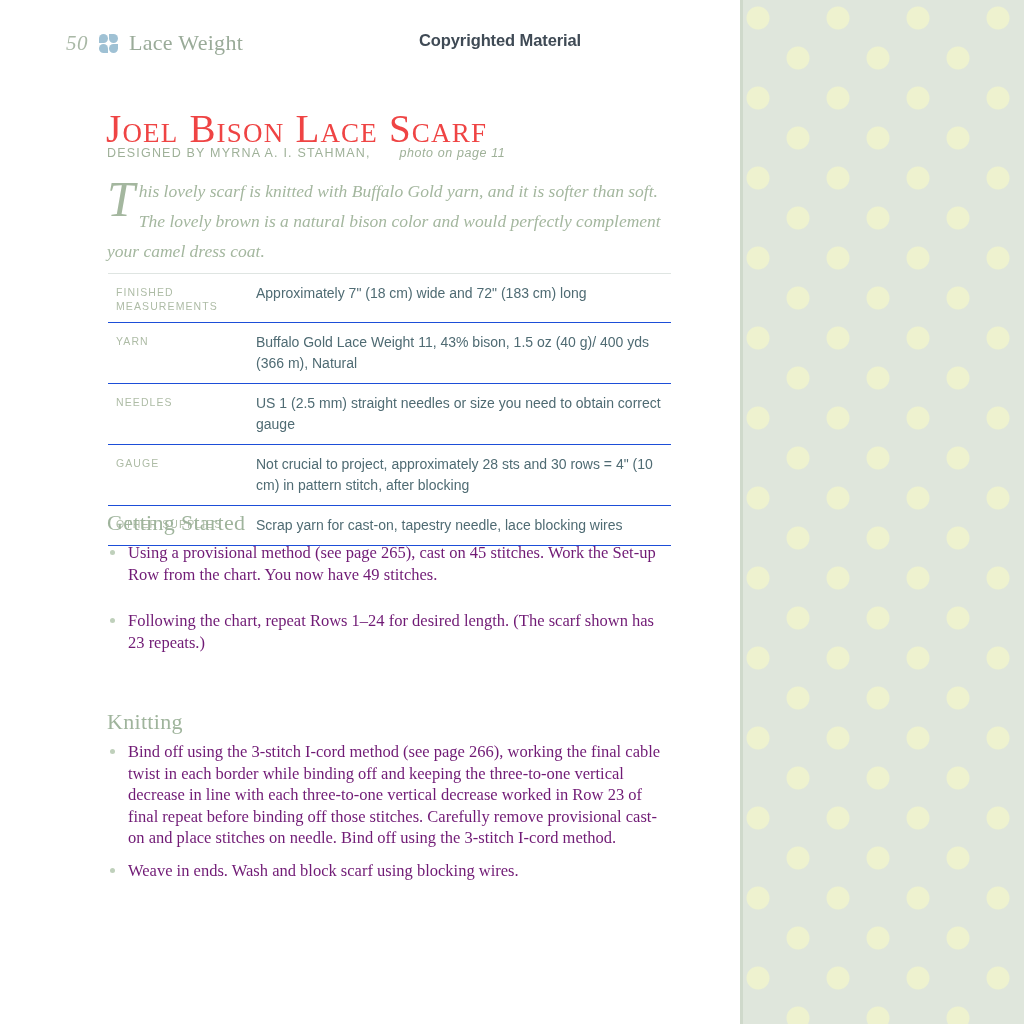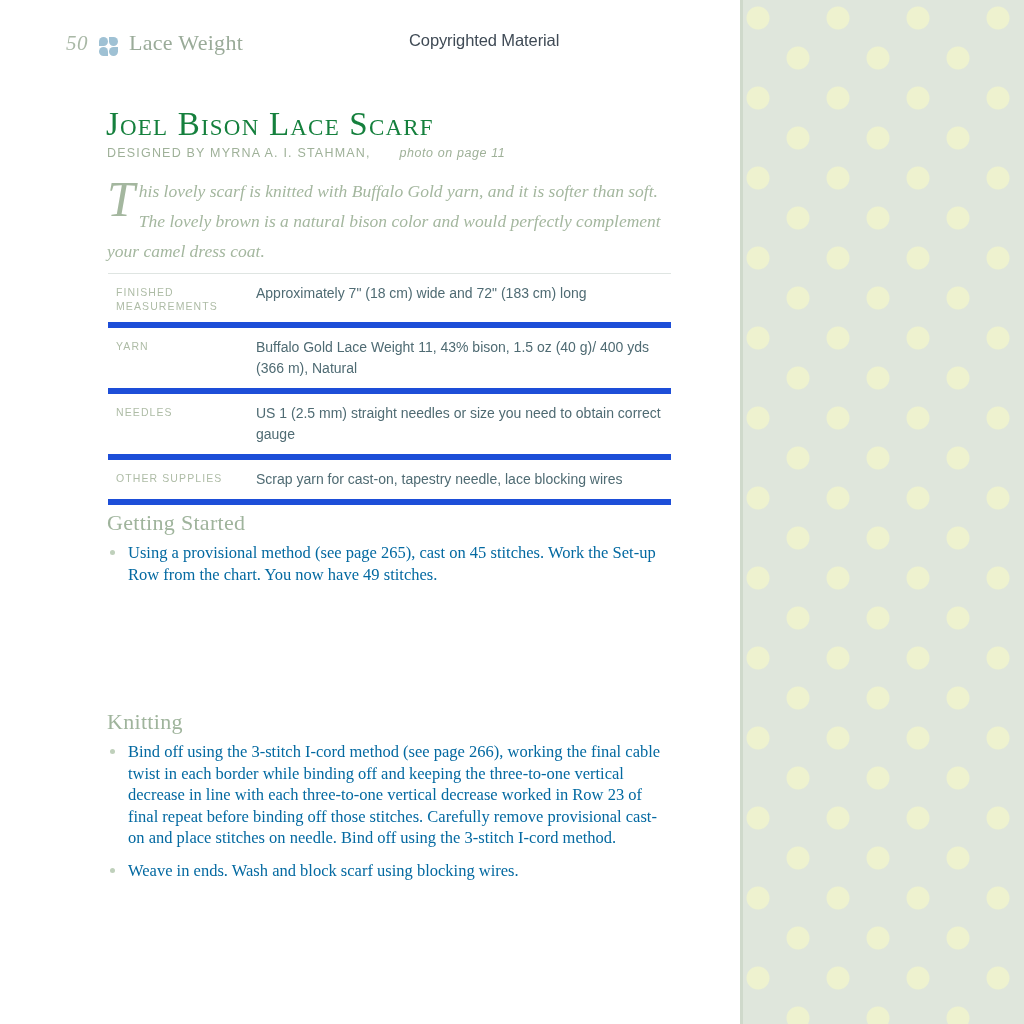--- a/index.html
+++ b/index.html
@@ -50,21 +50,21 @@
     width: 740px;
     height: 1024px;
   }
 
   
   .runhead {
     position: absolute;
     left: 66px;
     top: 30px;
     display: flex;
-    align-items: flex-end;
+    align-items: center;
     gap: 11px;
   }
   .folio {
     font-family: "Liberation Serif", serif;
     font-style: italic;
     font-size: 21px;
     color: #a9b8a6;
     letter-spacing: .5px;
   }
   .flower-icon {
@@ -86,36 +86,36 @@
   .flower-icon i:nth-child(4){ left:0; bottom:0; transform: rotate(270deg);}
   .runhead-label {
     font-family: "Liberation Serif", serif;
     font-size: 22px;
     color: #9aab99;
     letter-spacing: .3px;
   }
   .copyright-stamp {
     position: absolute;
     top: 31px;
-    left: 409px;
+    left: 419px;
     font-family: "Liberation Sans", sans-serif;
-    font-weight: normal;
+    font-weight: bold;
     font-size: 16.5px;
     color: #3f4a55;
     letter-spacing: -0.1px;
   }
 
   
   .pattern-title {
     position: absolute;
     left: 106px;
     top: 106px;
     font-family: "Liberation Serif", serif;
-    font-size: 33px;
-    color: #15803d;
+    font-size: 39px;
+    color: #ef4444;
     letter-spacing: 1.2px;
     font-variant: small-caps;
     text-transform: capitalize;
   }
   .byline {
     position: absolute;
     left: 107px;
     top: 146px;
     font-family: "Liberation Sans", sans-serif;
     font-size: 12.5px;
@@ -153,21 +153,21 @@
   }
 
   
   .spec-table {
     position: absolute;
     left: 108px;
     top: 273px;
     width: 563px;
     border-collapse: collapse;
   }
-  .spec-table tr { border-bottom: 6px solid #1d4ed8; }
+  .spec-table tr { border-bottom: 1px solid #1d4ed8; }
   .spec-table tr:first-child { border-top: 1px solid #dfe5e2; }
   .spec-table td {
     vertical-align: top;
     padding: 9px 0 9px 0;
   }
   .spec-label {
     width: 140px;
     font-family: "Liberation Sans", sans-serif;
     font-size: 10.5px;
     letter-spacing: 1.1px;
@@ -196,21 +196,21 @@
     letter-spacing: .3px;
   }
   .bullets { margin: 0; padding: 0; list-style: none; }
   .bullets li {
     position: relative;
     padding-left: 21px;
     margin-bottom: 11px;
     font-family: "Liberation Serif", serif;
     font-size: 16.5px;
     line-height: 21.5px;
-    color: #0369a1;
+    color: #701a75;
   }
   .bullets li::before {
     content: "";
     position: absolute;
     left: 3px;
     top: 8px;
     width: 5px;
     height: 5px;
     border-radius: 50%;
     background: #bfd0bb;
@@ -262,34 +262,41 @@
         </tr>
         <tr>
           <td class="spec-label">YARN</td>
           <td class="spec-value">Buffalo Gold Lace Weight 11, 43% bison, 1.5 oz (40 g)/ 400 yds (366 m), Natural</td>
         </tr>
         <tr>
           <td class="spec-label">NEEDLES</td>
           <td class="spec-value">US 1 (2.5 mm) straight needles or size you need to obtain correct gauge</td>
         </tr>
         <tr>
+          <td class="spec-label">GAUGE</td>
+          <td class="spec-value">Not crucial to project, approximately 28 sts and 30 rows = 4" (10 cm) in pattern stitch, after blocking</td>
+        </tr>
+        <tr>
           <td class="spec-label">OTHER SUPPLIES</td>
           <td class="spec-value">Scrap yarn for cast-on, tapestry needle, lace blocking wires</td>
         </tr>
       </tbody>
     </table>
 
     <div class="section" id="sec-getting-started">
       <h2>Getting Started</h2>
       <ul class="bullets">
         <li>Using a provisional method (see page 265), cast on 45 stitches. Work the Set-up Row from the chart. You now have 49 stitches.</li>
       </ul>
     </div>
 
     <div class="section" id="sec-knitting">
+      <ul class="bullets">
+        <li>Following the chart, repeat Rows 1–24 for desired length. (The scarf shown has 23 repeats.)</li>
+      </ul>
     </div>
 
     <div class="section" id="sec-finishing">
       <h2>Knitting</h2>
       <ul class="bullets">
         <li>Bind off using the 3-stitch I-cord method (see page 266), working the final cable twist in each border while binding off and keeping the three-to-one vertical decrease in line with each three-to-one vertical decrease worked in Row 23 of final repeat before binding off those stitches. Carefully remove provisional cast-on and place stitches on needle. Bind off using the 3-stitch I-cord method.</li>
         <li>Weave in ends. Wash and block scarf using blocking wires.</li>
       </ul>
     </div>
 

